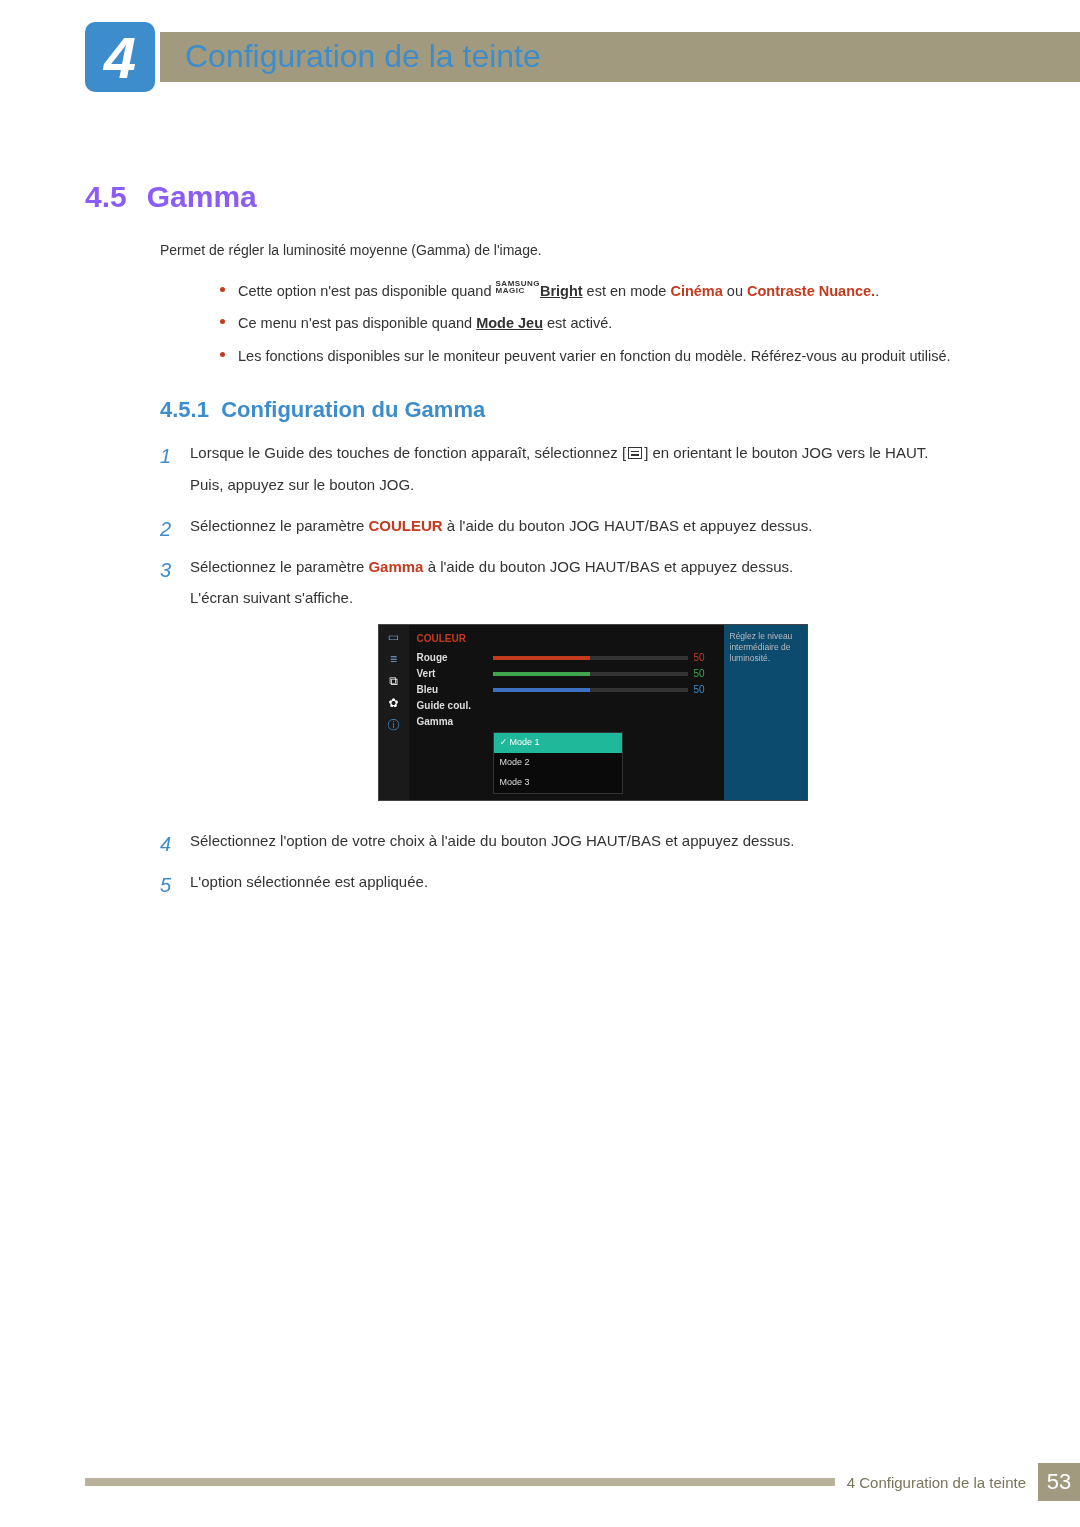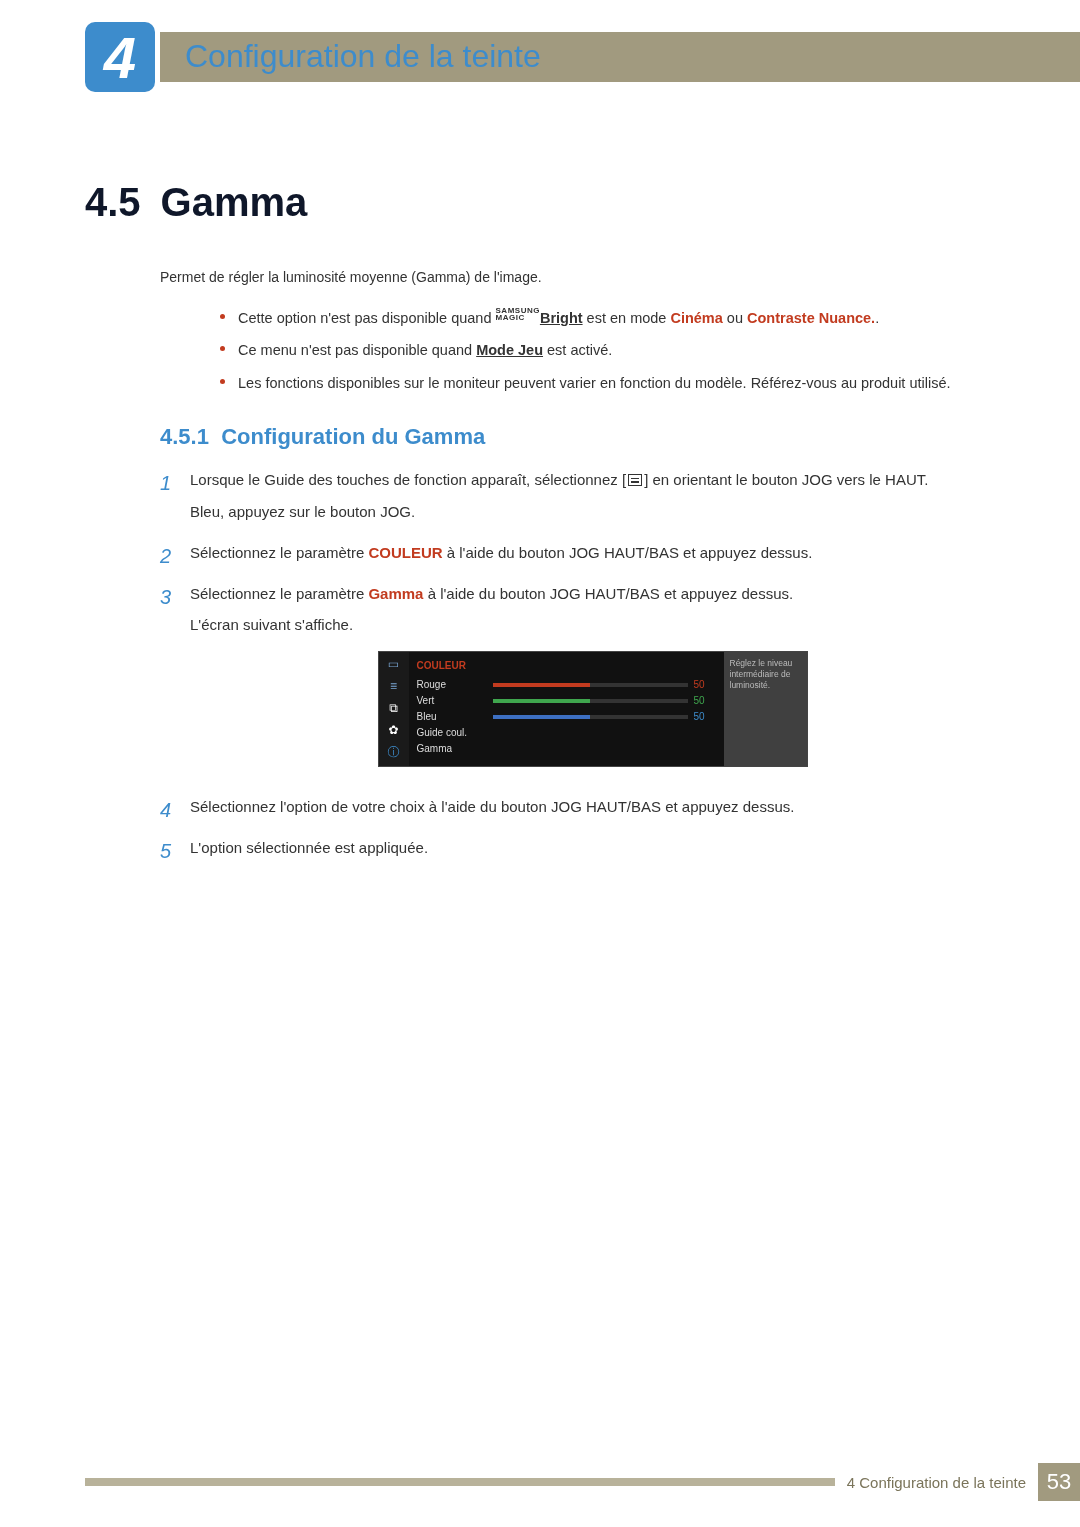--- a/index.html
+++ b/index.html
@@ -45,24 +45,24 @@
     font-weight: 500;
   }
   
   .content {
     position: absolute;
     top: 180px;
     left: 85px;
     right: 85px;
   }
   .section-heading {
-    color: #0f172a;
-    font-size: 40px;
+    color: #8b5cf6;
+    font-size: 30px;
     font-weight: bold;
-    margin-bottom: 44px;
+    margin-bottom: 28px;
   }
   .section-heading .num { margin-right: 20px; }
   .intro {
     font-size: 14px;
     color: #333;
     margin-left: 75px;
     margin-bottom: 22px;
   }
   .bullets {
     margin-left: 135px;
@@ -159,21 +159,21 @@
     width: 18px; height: 14px;
     display: flex;
     align-items: center;
     justify-content: center;
     color: #7aa7d4;
     font-size: 12px;
   }
   .osd-main { flex: 1; padding: 6px 8px; }
   .osd-title { color: #c23b1f; font-weight: bold; font-size: 10px; margin-bottom: 4px; }
   .osd-row { display: flex; align-items: center; height: 16px; gap: 6px; }
-  .osd-label { width: 70px; }
+  .osd-label { width: 70px; font-weight: bold; }
   .osd-bar { flex: 1; height: 4px; background: #333; position: relative; }
   .osd-bar-fill { height: 100%; }
   .red-fill { background: #c23b1f; width: 50%; }
   .green-fill { background: #3fa64e; width: 50%; }
   .blue-fill { background: #3d6fc2; width: 50%; }
   .osd-val { width: 22px; text-align: left; }
   .val-red { color: #c23b1f; }
   .val-green { color: #3fa64e; }
   .val-blue { color: #3d8ccc; }
   .osd-dropdown {
@@ -181,21 +181,21 @@
     margin-top: 2px;
     width: 130px;
     border: 1px solid #333;
     background: #0a0a0a;
   }
   .osd-opt { padding: 3px 6px; font-size: 9px; }
   .osd-opt.selected { background: #1fb89a; color: #fff; }
   .osd-opt.selected::before { content: "✓ "; }
   .osd-info {
     width: 83px;
-    background: #404040;
+    background: #0c4a6e;
     padding: 6px;
     font-size: 8.5px;
     line-height: 1.3;
     color: #bbb;
   }
   
   .footer {
     position: absolute;
     bottom: 26px;
     left: 85px; right: 0;
@@ -256,21 +256,21 @@
 
   <div class="subsection">
     <span>4.5.1</span>&nbsp;&nbsp;<span>Configuration du Gamma</span>
   </div>
 
   <div class="steps">
     <div class="step">
       <div class="step-num">1</div>
       <div class="step-body">
         <p><span>Lorsque le Guide des touches de fonction apparaît, sélectionnez [</span><span class="menu-glyph"></span><span>] en orientant le bouton JOG vers le HAUT.</span></p>
-        <p>Bleu, appuyez sur le bouton JOG.</p>
+        <p>Puis, appuyez sur le bouton JOG.</p>
       </div>
     </div>
     <div class="step">
       <div class="step-num">2</div>
       <div class="step-body">
         <p><span>Sélectionnez le paramètre </span><span class="orange">COULEUR</span><span> à l'aide du bouton JOG HAUT/BAS et appuyez dessus.</span></p>
       </div>
     </div>
     <div class="step">
       <div class="step-num">3</div>
@@ -309,20 +309,25 @@
                     <div class="osd-bar-fill blue-fill"></div>
                   </div>
                 <div class="osd-val val-blue">50</div>
               </div>
               <div class="osd-row">
                 <div class="osd-label">Guide coul.</div>
               </div>
               <div class="osd-row">
                 <div class="osd-label">Gamma</div>
               </div>
+              <div class="osd-dropdown">
+                <div class="osd-opt selected">Mode 1</div>
+                <div class="osd-opt">Mode 2</div>
+                <div class="osd-opt">Mode 3</div>
+              </div>
             </div>
             <div class="osd-info">Réglez le niveau intermédiaire de luminosité.</div>
           </div>
         </div>
       </div>
     </div>
     <div class="step">
       <div class="step-num">4</div>
       <div class="step-body">
           <p>Sélectionnez l'option de votre choix à l'aide du bouton JOG HAUT/BAS et appuyez dessus.</p>

